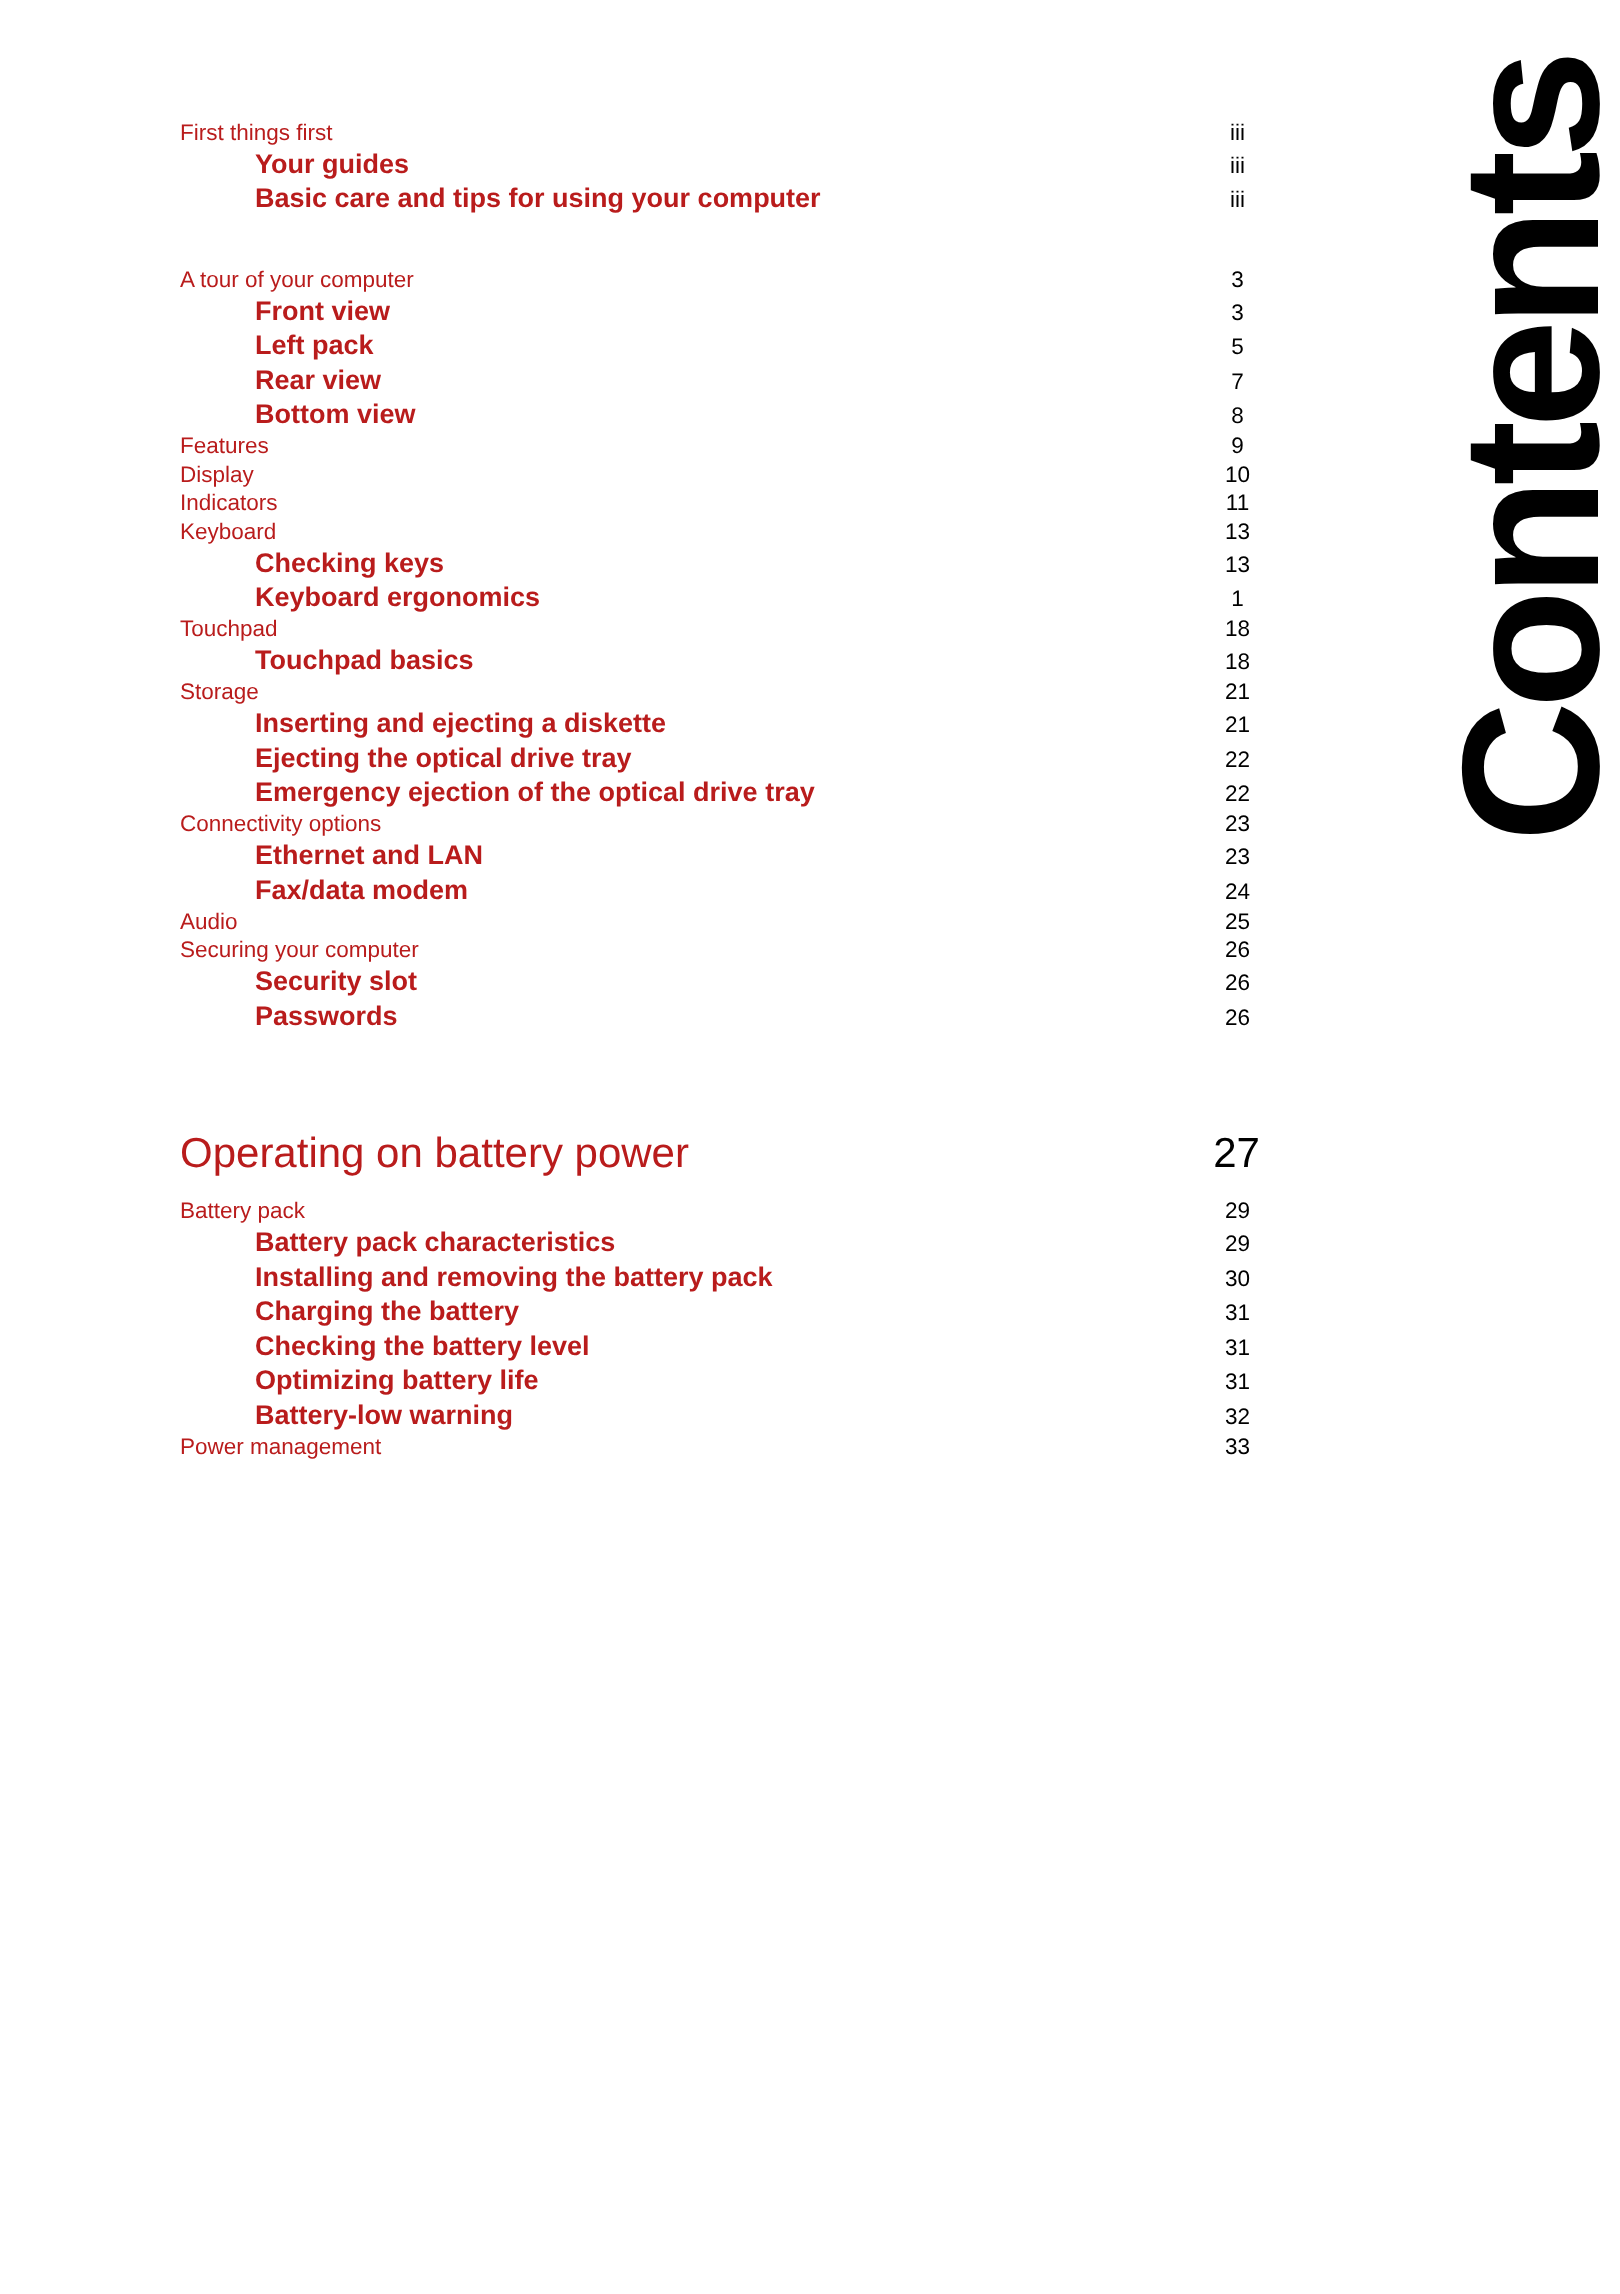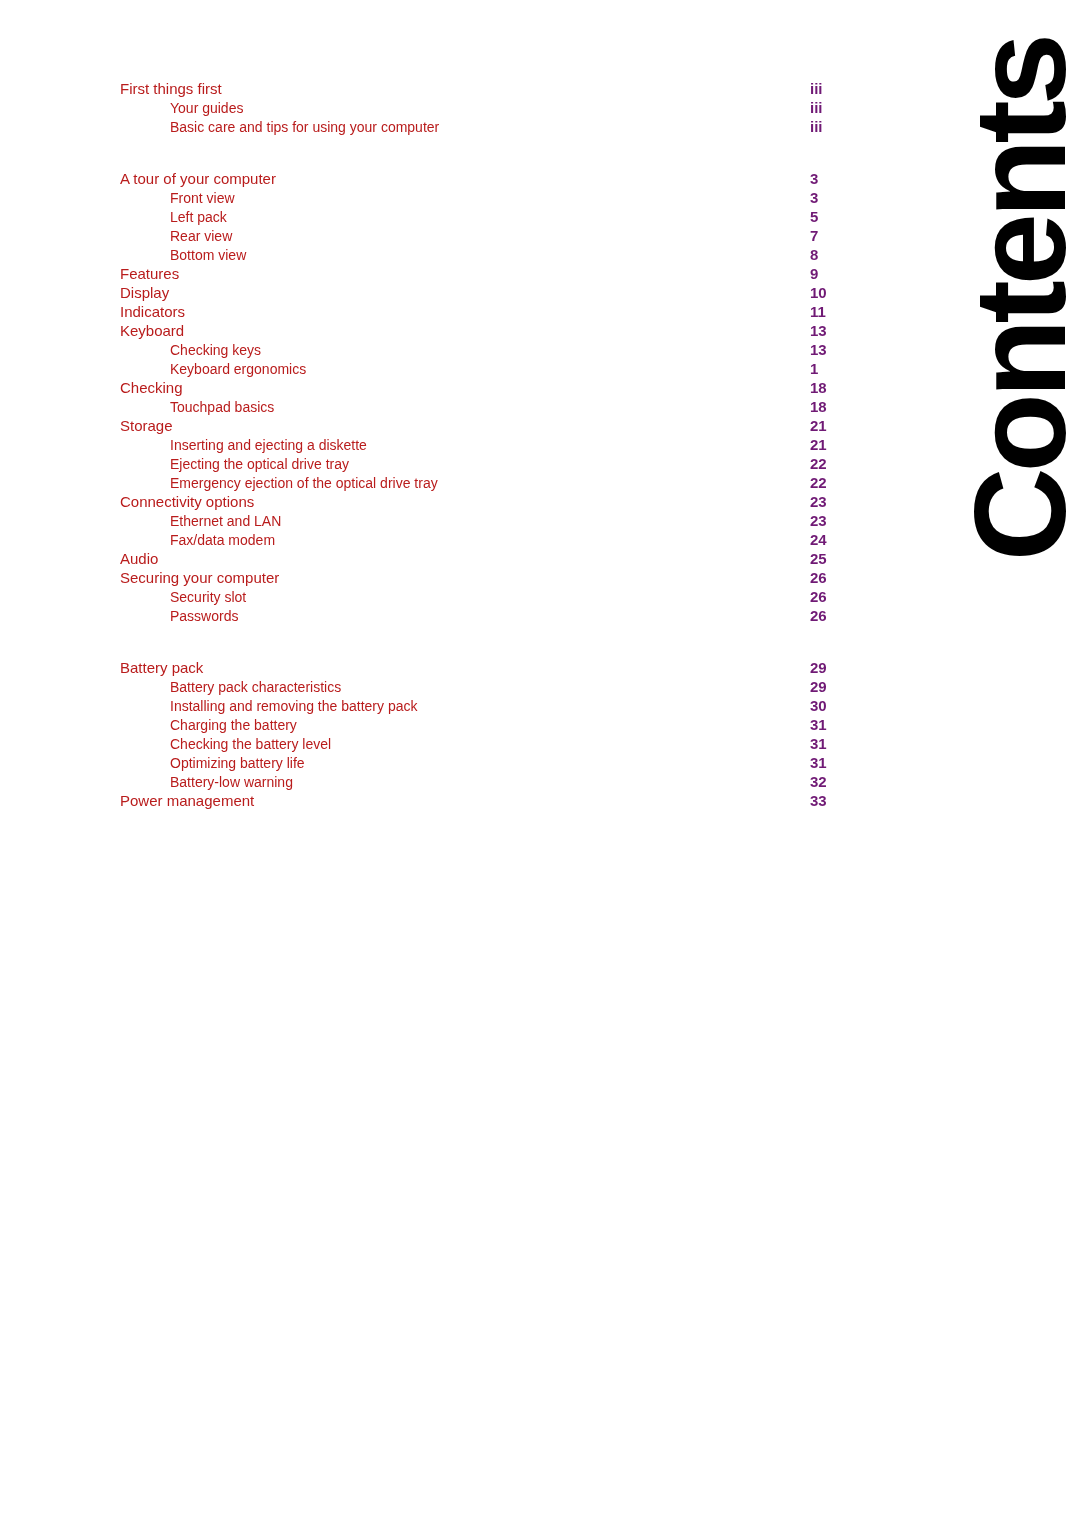--- a/index.html
+++ b/index.html
@@ -64,25 +64,24 @@
     }
 
     .toc-row-title {
       font-size: 15px;
       color: #b91c1c;
       font-family: 'Arial', sans-serif;
     }
 
     .toc-row-page {
       font-size: 15px;
-      color: #701a75;
+      color: #000000;
       font-family: 'Arial', sans-serif;
       min-width: 30px;
-      text-align: left;
-      font-weight: bold;
+      text-align: center;
     }
 
     .level-0 {
       font-size: 28px;
       font-weight: normal;
       font-family: 'Arial', sans-serif;
       margin-top: 30px;
       margin-bottom: 8px;
     }
 
@@ -90,22 +89,22 @@
       font-size: 28px;
     }
 
     .level-1 {
       font-size: 15px;
       font-weight: normal;
       padding-left: 0px;
     }
 
     .level-2 {
-      font-size: 14px;
-      font-weight: normal;
+      font-size: 18px;
+      font-weight: bold;
       padding-left: 50px;
     }
 
     .big-section-gap {
       margin-top: 35px;
     }
 
     .toc-row.level-0-row {
       margin-bottom: 6px;
     }
@@ -180,21 +179,21 @@
       <div class="toc-row">
         <span class="toc-row-title level-2">Checking keys</span>
         <span class="toc-row-page">13</span>
       </div>
       <div class="toc-row">
         <span class="toc-row-title level-2">Keyboard ergonomics</span>
         <span class="toc-row-page">1</span>
       </div>
 
       <div class="toc-row">
-        <span class="toc-row-title level-1">Checking</span>
+        <span class="toc-row-title level-1">Touchpad</span>
         <span class="toc-row-page">18</span>
       </div>
       <div class="toc-row">
         <span class="toc-row-title level-2">Touchpad basics</span>
         <span class="toc-row-page">18</span>
       </div>
 
 
       <div class="toc-row">
         <span class="toc-row-title level-1">Storage</span>
@@ -239,20 +238,24 @@
         <span class="toc-row-title level-2">Security slot</span>
         <span class="toc-row-page">26</span>
       </div>
       <div class="toc-row">
         <span class="toc-row-title level-2">Passwords</span>
         <span class="toc-row-page">26</span>
       </div>
     </div>
 
     <div class="toc-section big-section-gap">
+      <div class="toc-row level-0-row">
+        <span class="toc-row-title level-0">Operating on battery power</span>
+        <span class="toc-row-page level-0-page">27</span>
+      </div>
 
       <div class="toc-row">
         <span class="toc-row-title level-1">Battery pack</span>
         <span class="toc-row-page">29</span>
       </div>
       <div class="toc-row">
         <span class="toc-row-title level-2">Battery pack characteristics</span>
         <span class="toc-row-page">29</span>
       </div>
       <div class="toc-row">

